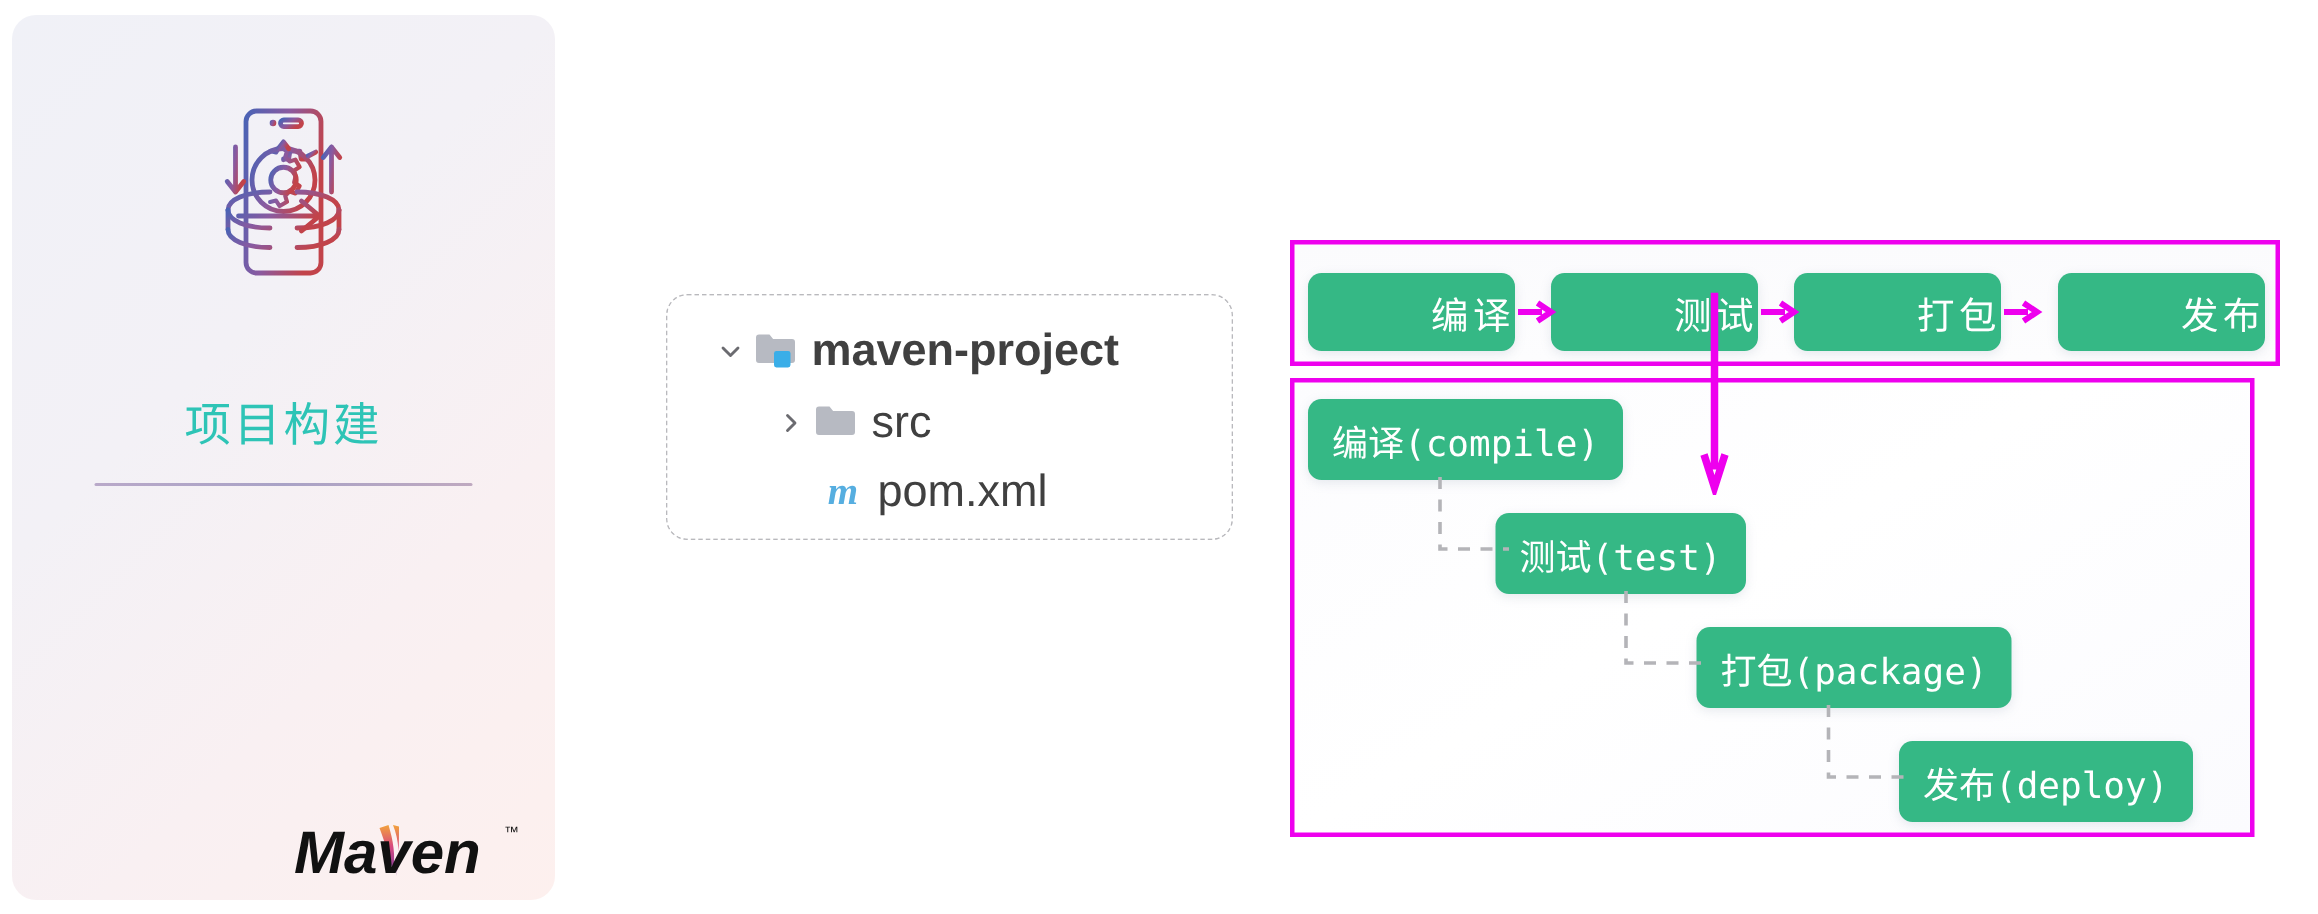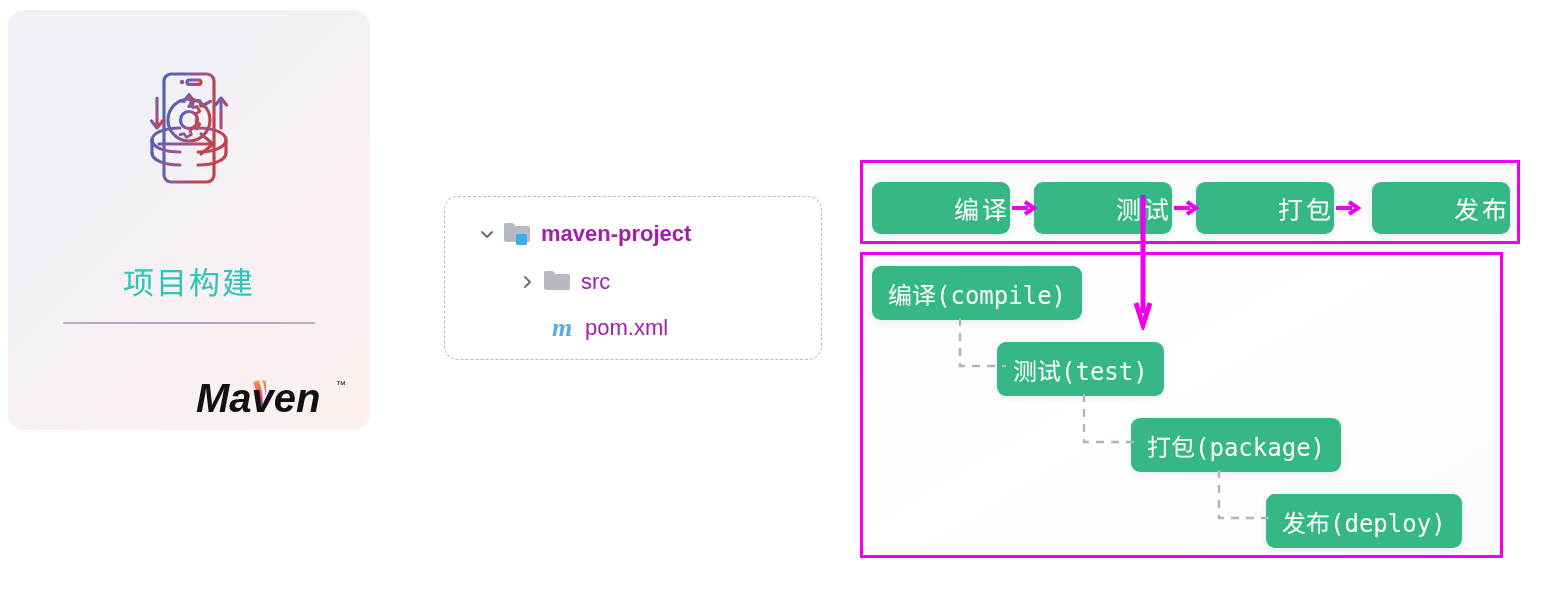--- a/index.html
+++ b/index.html
@@ -15,21 +15,21 @@
     overflow: hidden;
     font-family: "Liberation Sans", "DejaVu Sans", sans-serif;
   }
 
   
   #concept-card {
     position: absolute;
     left: 8px;
     top: 10px;
     width: 362px;
-    height: 420px;
+    height: 590px;
     border-radius: 16px;
     background: linear-gradient(135deg, #f0f1f7 0%, #f3f1f6 38%, #f9f0f2 68%, #fdf0ee 100%);
     overflow: hidden;
   }
 
   #card-icon {
     position: absolute;
     left: 0;
     right: 0;
     top: 48px;
@@ -113,22 +113,22 @@
     color: #6b6b70;
   }
   .tree-icon {
     width: 34px;
     display: flex;
     align-items: center;
     justify-content: center;
     margin-right: 6px;
   }
   .tree-label {
-    font-size: 22px;
-    color: #a21caf;
+    font-size: 30px;
+    color: #404040;
     font-family: "Liberation Sans", "DejaVu Sans", sans-serif;
   }
   .tree-label.bold { font-weight: bold; }
   #pom-m {
     font-family: "Liberation Serif", "DejaVu Serif", serif;
     font-style: italic;
     font-weight: bold;
     font-size: 26px;
     color: #56aee0;
   }

